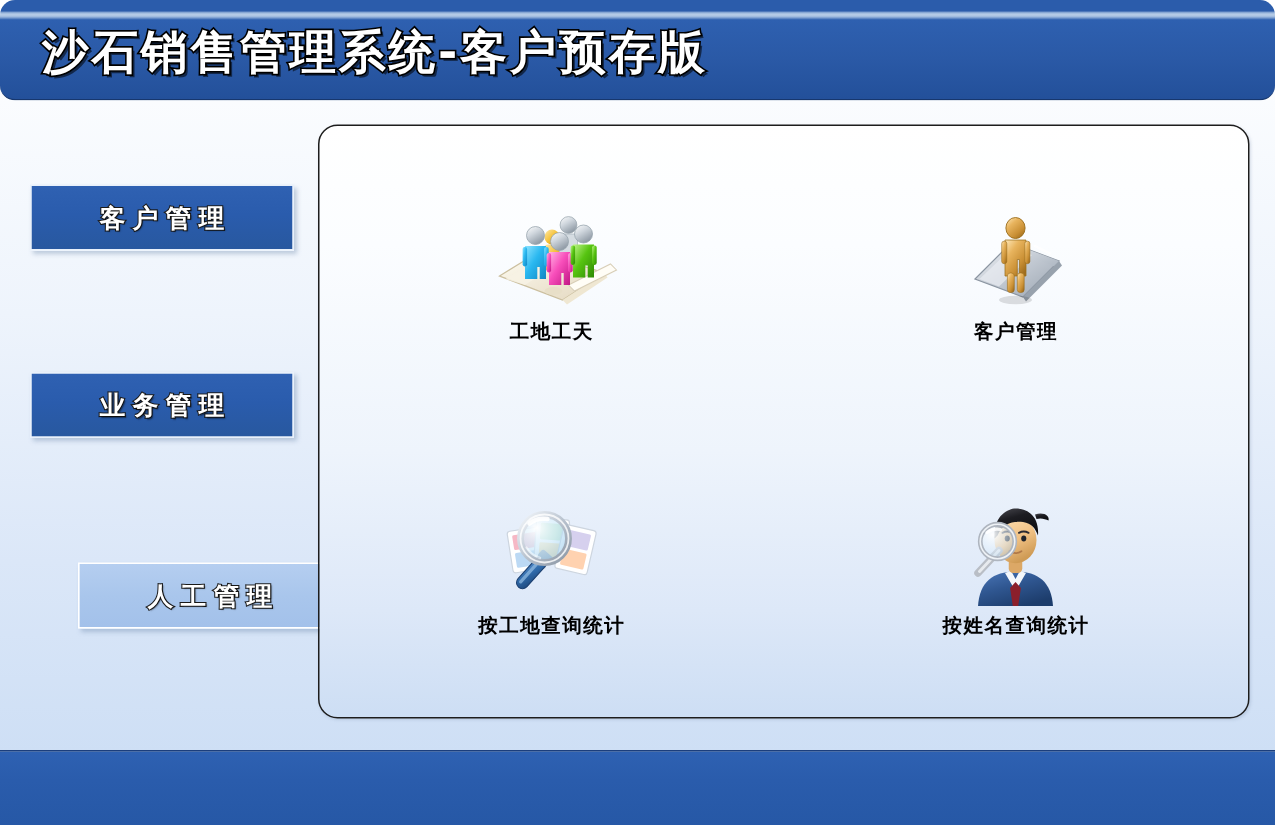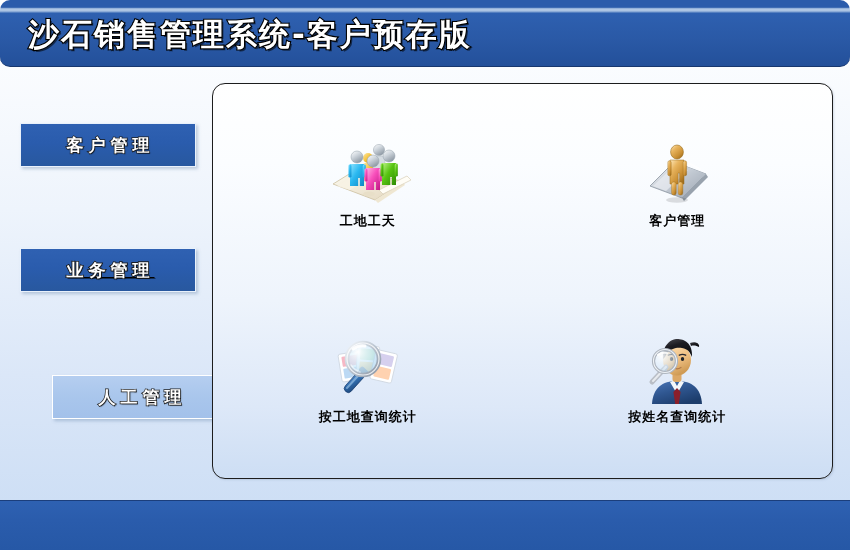--- a/index.html
+++ b/index.html
@@ -49,21 +49,21 @@
   }
   .nav-label {
     font-size:17px; font-weight:bold; color:#ffffff;
     letter-spacing:5px; text-indent:5px;
     -webkit-text-stroke:1.4px #1a1a1a;
     paint-order:stroke fill;
     text-shadow:1px 1px 1px rgba(0,0,0,.5);
     white-space:nowrap;
   }
   #nav-0 { top:56px; }
-  #nav-1 { top:181px;text-decoration:underline; }
+  #nav-1 { top:181px; }
   #nav-2 { top:308px; }
 
   
   #panel {
     position:absolute; left:212px; top:83px; width:621px; height:396px;
     border:1.4px solid #1d1d1d; border-radius:13px;
     background:linear-gradient(to bottom,#ffffff 0%,#fbfdff 20%,#eef4fc 55%,#dde8f8 82%,#cddef4 100%);
     box-shadow:1px 1px 2px rgba(120,140,170,.25);
   }
   #tile-grid {

